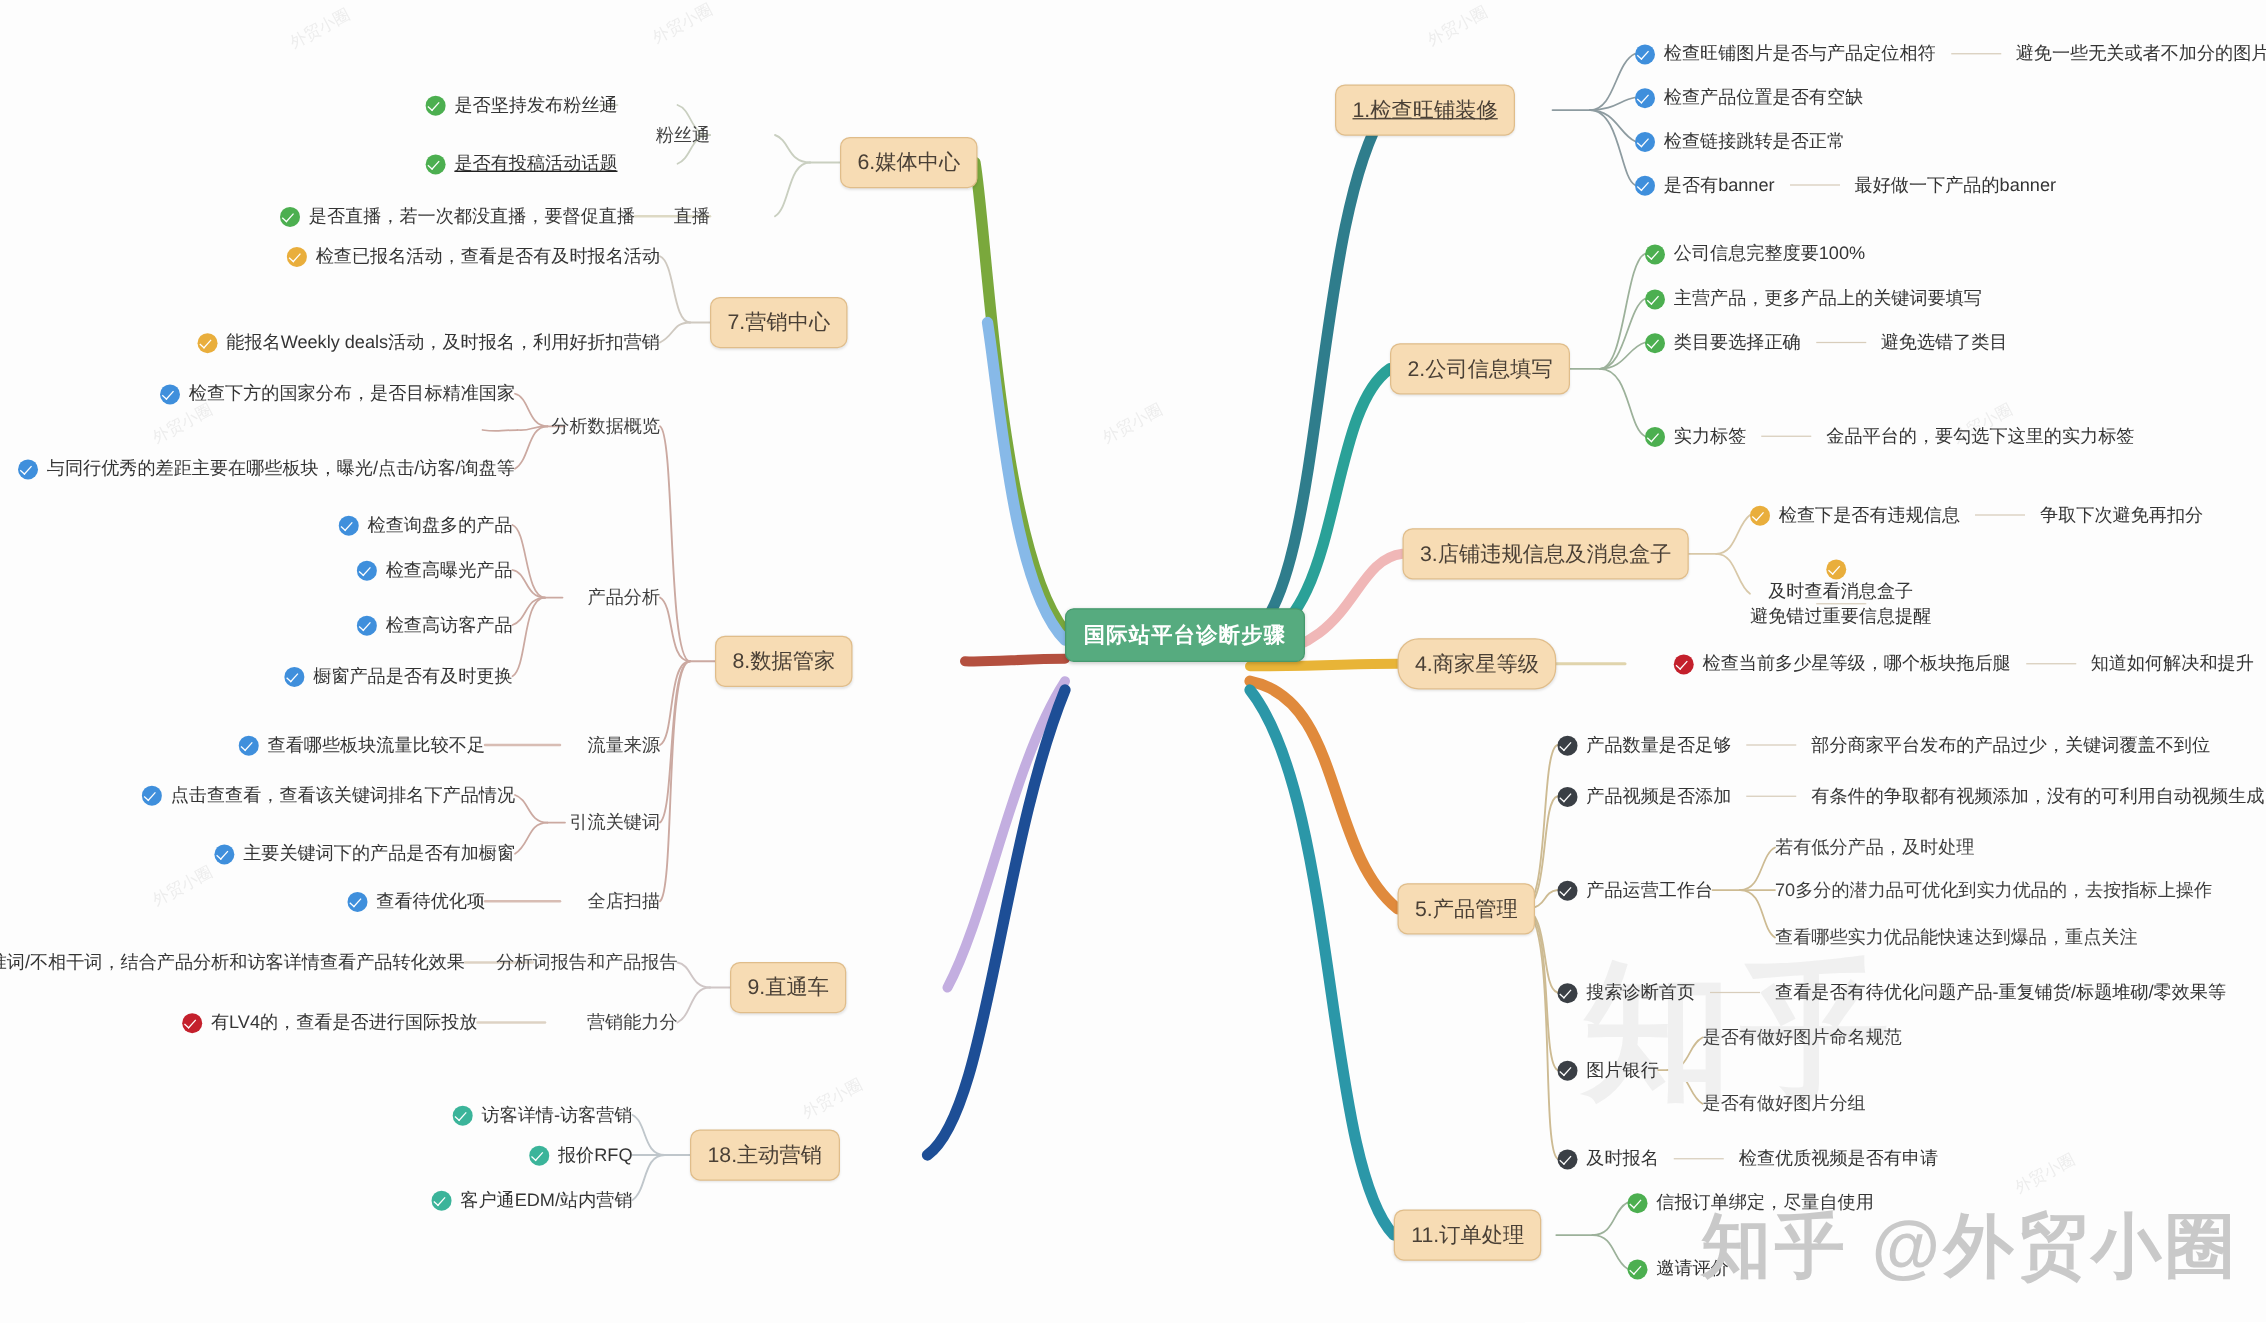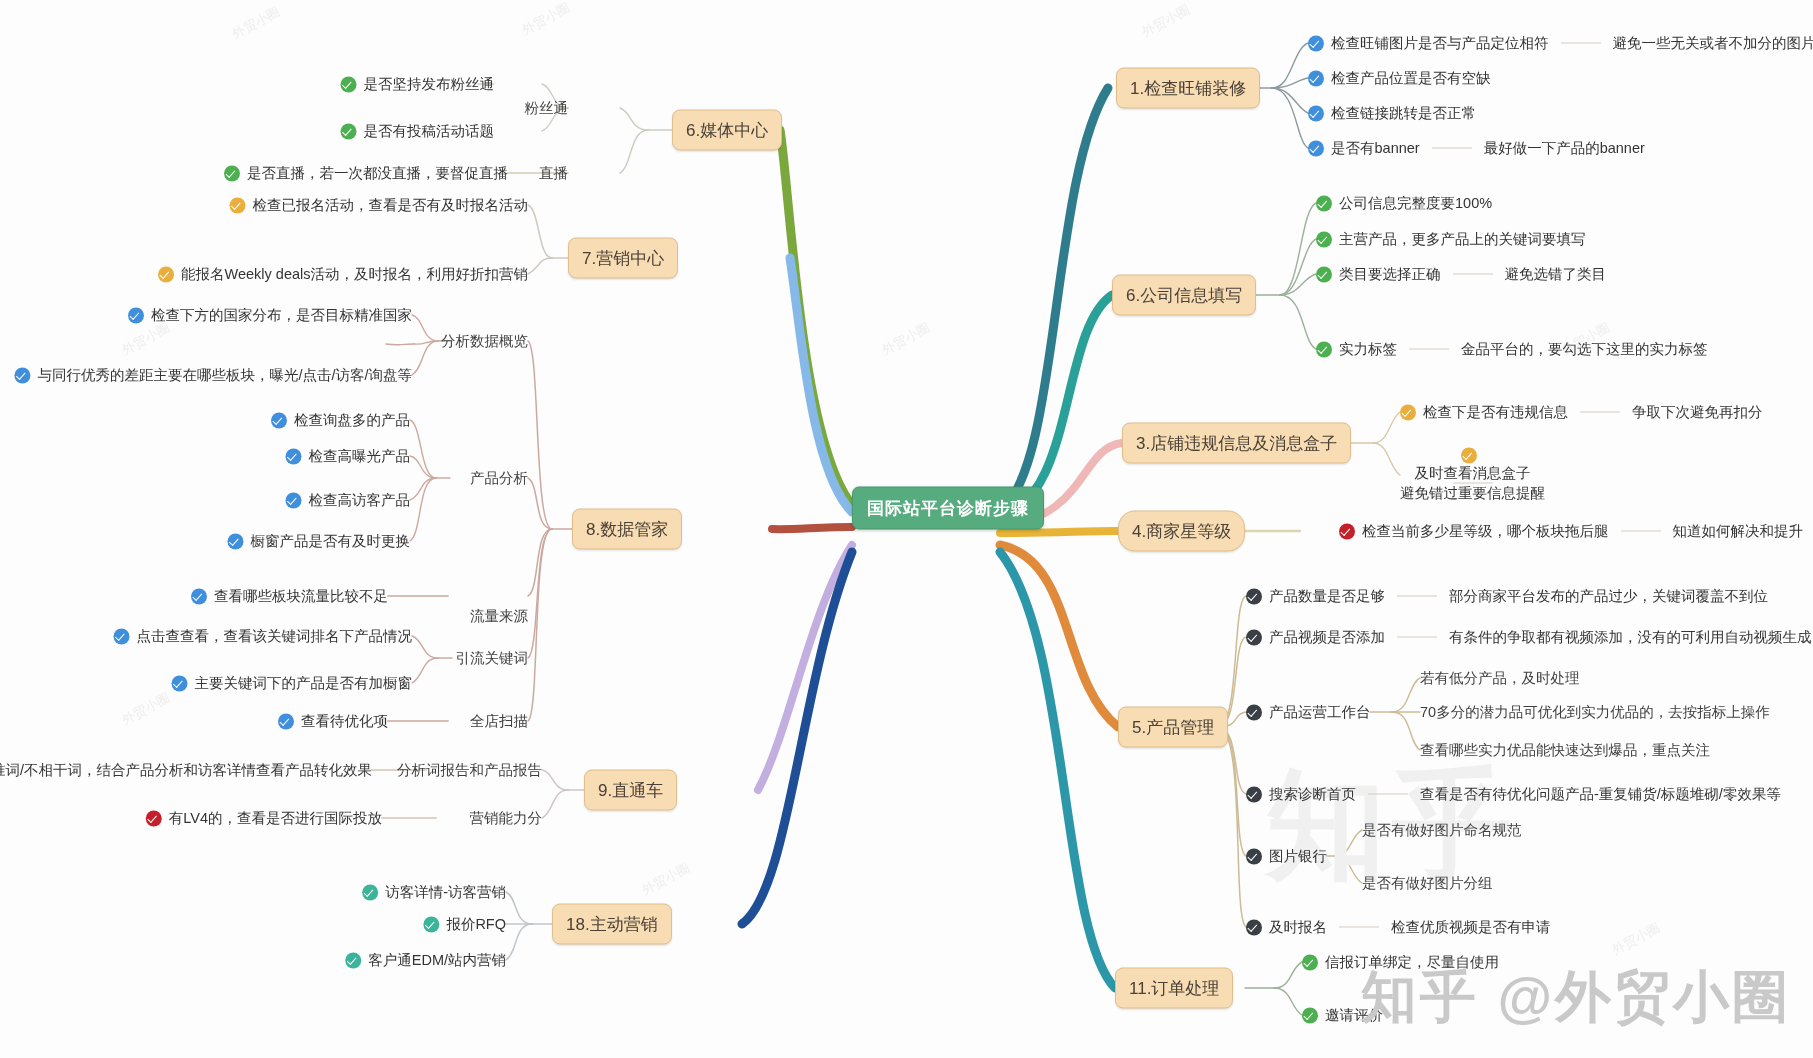--- a/index.html
+++ b/index.html
@@ -264,21 +264,21 @@
   <div class="wm-ghost" style="left:1140px; top:12px;">外贸小圈</div>
   <div class="wm-ghost" style="left:120px;  top:330px;">外贸小圈</div>
   <div class="wm-ghost" style="left:880px;  top:330px;">外贸小圈</div>
   <div class="wm-ghost" style="left:1560px; top:330px;">外贸小圈</div>
   <div class="wm-ghost" style="left:120px;  top:700px;">外贸小圈</div>
   <div class="wm-ghost" style="left:640px;  top:870px;">外贸小圈</div>
   <div class="wm-ghost" style="left:1610px; top:930px;">外贸小圈</div>
 
   <div class="root-node" style="left:852px; top:508px; transform:translateY(-50%);">国际站平台诊断步骤</div>
 
-  <div class="branch-node" style="left:1116px; top:88px; transform:translateY(-50%);">1.检查旺铺装修</div>
+  <div class="branch-node" style="left:1068px; top:88px; transform:translateY(-50%);text-decoration:underline;">1.检查旺铺装修</div>
 
   <div class="leaf" style="left:1308px; top:43px; transform:translateY(-50%);">
     <span class="ico blue"></span>
     <span class="txt">检查旺铺图片是否与产品定位相符</span>
     <span class="dash"></span>
     <span class="tail">避免一些无关或者不加分的图片</span>
   </div>
   <div class="leaf" style="left:1308px; top:78px; transform:translateY(-50%);">
     <span class="ico blue"></span>
     <span class="txt">检查产品位置是否有空缺</span>
@@ -287,21 +287,21 @@
     <span class="ico blue"></span>
     <span class="txt">检查链接跳转是否正常</span>
   </div>
   <div class="leaf" style="left:1308px; top:148px; transform:translateY(-50%);">
     <span class="ico blue"></span>
     <span class="txt">是否有banner</span>
     <span class="dash"></span>
     <span class="tail">最好做一下产品的banner</span>
   </div>
 
-  <div class="branch-node" style="left:1112px; top:295px; transform:translateY(-50%);">6.公司信息填写</div>
+  <div class="branch-node" style="left:1112px; top:295px; transform:translateY(-50%);">2.公司信息填写</div>
 
   <div class="leaf" style="left:1316px; top:203px; transform:translateY(-50%);">
     <span class="ico green"></span>
     <span class="txt">公司信息完整度要100%</span>
   </div>
   <div class="leaf" style="left:1316px; top:239px; transform:translateY(-50%);">
     <span class="ico green"></span>
     <span class="txt">主营产品，更多产品上的关键词要填写</span>
   </div>
   <div class="leaf" style="left:1316px; top:274px; transform:translateY(-50%);">
@@ -394,21 +394,21 @@
     <span class="txt">邀请评价</span>
   </div>
 
   <div class="branch-node" style="left:672px; top:130px; transform:translateY(-50%);">6.媒体中心</div>
 
   <div class="sub-label" style="left:568px; top:108px; transform:translate(-100%,-50%);">粉丝通</div>
   <div class="leaf ralign" style="left:494px; top:84px; transform:translate(-100%,-50%);">
     <span class="ico green"></span>
     <span class="txt">是否坚持发布粉丝通</span>
   </div>
-  <div class="leaf ralign" style="left:494px; top:131px; transform:translate(-100%,-50%);">
+  <div class="leaf ralign" style="left:494px; top:131px; transform:translate(-100%,-50%);text-decoration:underline;">
     <span class="ico green"></span>
     <span class="txt">是否有投稿活动话题</span>
   </div>
 
   <div class="sub-label" style="left:568px; top:173px; transform:translate(-100%,-50%);">直播</div>
   <div class="leaf ralign" style="left:508px; top:173px; transform:translate(-100%,-50%);">
     <span class="ico green"></span>
     <span class="txt">是否直播，若一次都没直播，要督促直播</span>
   </div>
 
@@ -446,21 +446,21 @@
   </div>
   <div class="leaf ralign" style="left:410px; top:500px; transform:translate(-100%,-50%);">
     <span class="ico blue"></span>
     <span class="txt">检查高访客产品</span>
   </div>
   <div class="leaf ralign" style="left:410px; top:541px; transform:translate(-100%,-50%);">
     <span class="ico blue"></span>
     <span class="txt">橱窗产品是否有及时更换</span>
   </div>
 
-  <div class="sub-label" style="left:528px; top:616px; transform:translate(-100%,-50%);">流量来源</div>
+  <div class="sub-label" style="left:528px; top:596px; transform:translate(-100%,-50%);">流量来源</div>
   <div class="leaf ralign" style="left:388px; top:596px; transform:translate(-100%,-50%);">
     <span class="ico blue"></span>
     <span class="txt">查看哪些板块流量比较不足</span>
   </div>
 
   <div class="sub-label" style="left:528px; top:658px; transform:translate(-100%,-50%);">引流关键词</div>
   <div class="leaf ralign" style="left:412px; top:636px; transform:translate(-100%,-50%);">
     <span class="ico blue"></span>
     <span class="txt">点击查查看，查看该关键词排名下产品情况</span>
   </div>

